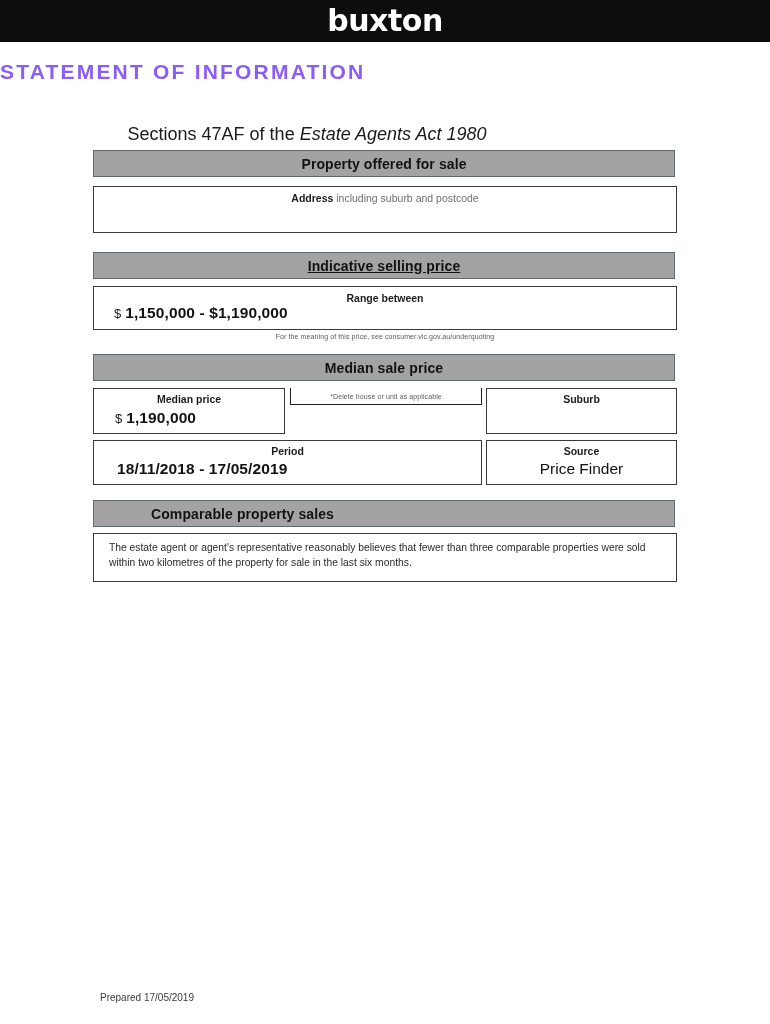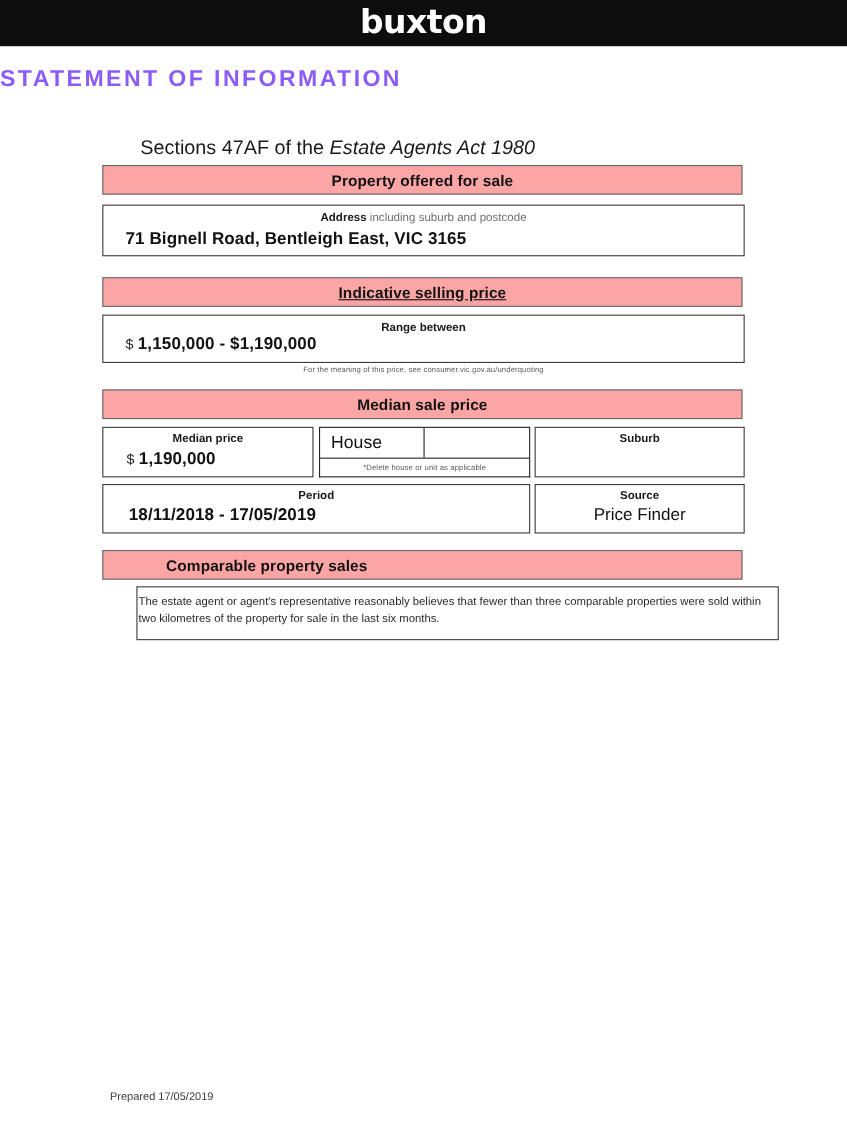--- a/index.html
+++ b/index.html
@@ -58,21 +58,21 @@
     text-align: center;
     font-size: 18px;
     color: #1b1b1b;
   }
   .subtitle .ital {
     font-style: italic;
   }
 
   .band {
     box-sizing: border-box;
-    background: #fca5a5;
+    background: #a3a3a3;
     border: 1.6px solid #5d6a70;
     height: 27px;
     display: flex;
     align-items: center;
     justify-content: center;
     font-size: 14px;
     font-weight: 700;
     color: #121212;
     letter-spacing: 0.1px;
   }
@@ -198,22 +198,21 @@
 
   #source-box {
     position: absolute; left: 486px; top: 440px; width: 191px; height: 45px; padding-left: 29px;
   }
   #source-cap { position: absolute; left: 0; top: 5px; width: 100%; }
   #source-value { position: absolute; left: 0; top: 19px; width: 100%; text-align: center; }
 
   #comparable-band { position: absolute; left: 93px; top: 500px; width: 582px; }
   #comparable-box {
     position: absolute; left: 93px; top: 533px; width: 584px; height: 49px;
-    padding: 7px 12px 0 1px;
-    margin-left: 31px;
+    padding: 7px 12px 0 15px;
   }
   #comparable-text {
     font-size: 10.3px;
     line-height: 1.45;
     color: #2b2b2b;
   }
 
   #footer-note {
     position: absolute; left: 100px; top: 992px;
     font-size: 10px;
@@ -232,21 +231,20 @@
 <div class="subtitle">
   <span>Sections 47AF of the </span><span class="ital">Estate Agents Act 1980</span>
 </div>
 
 <div class="band" id="property-band">Property offered for sale</div>
 
 <div class="box" id="address-box">
   <div class="cap" id="address-cap">
     <span>Address</span><span class="light"> including suburb and postcode</span>
   </div>
-  <div class="val" id="address-value">71 Bignell Road, Bentleigh East, VIC 3165</div>
 </div>
 
 <div class="band" id="price-band">Indicative selling price</div>
 
 <div class="box" id="price-box">
   <div class="cap" id="range-cap">Range between</div>
   <div id="range-value">
     <span class="dollar">$</span>
     <span class="val">1,150,000 - $1,190,000</span>
   </div>
@@ -258,24 +256,20 @@
 
 <div class="box" id="median-price-box">
   <div class="cap" id="median-price-cap">Median price</div>
   <div id="median-price-value">
     <span class="dollar">$</span>
     <span class="val">1,190,000</span>
   </div>
 </div>
 
 <div id="house-group">
-  <div id="house-row">
-    <div id="house-cell">House</div>
-    <div id="house-blank-cell"></div>
-  </div>
   <div id="house-note-row">
     <span class="microtext">*Delete house or unit as applicable</span>
   </div>
 </div>
 
 <div class="box" id="suburb-box">
   <div class="cap" id="suburb-cap">Suburb</div>
 </div>
 
 <div class="box" id="period-box">

